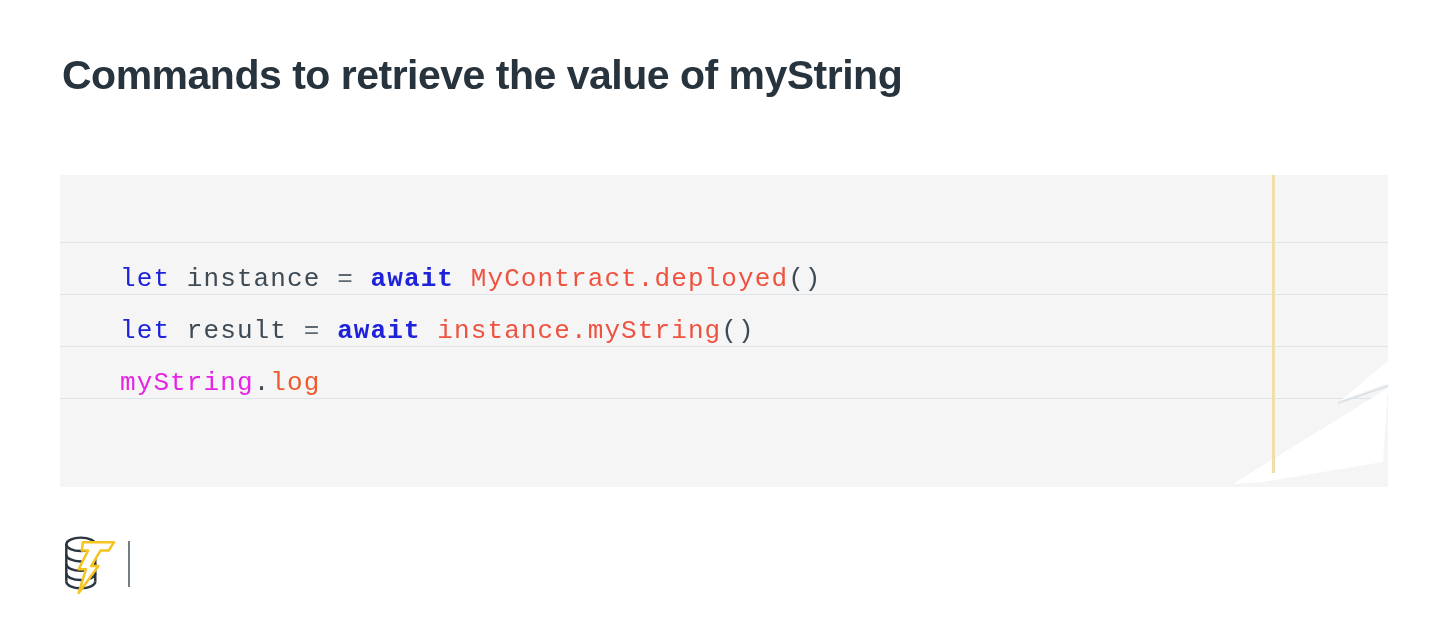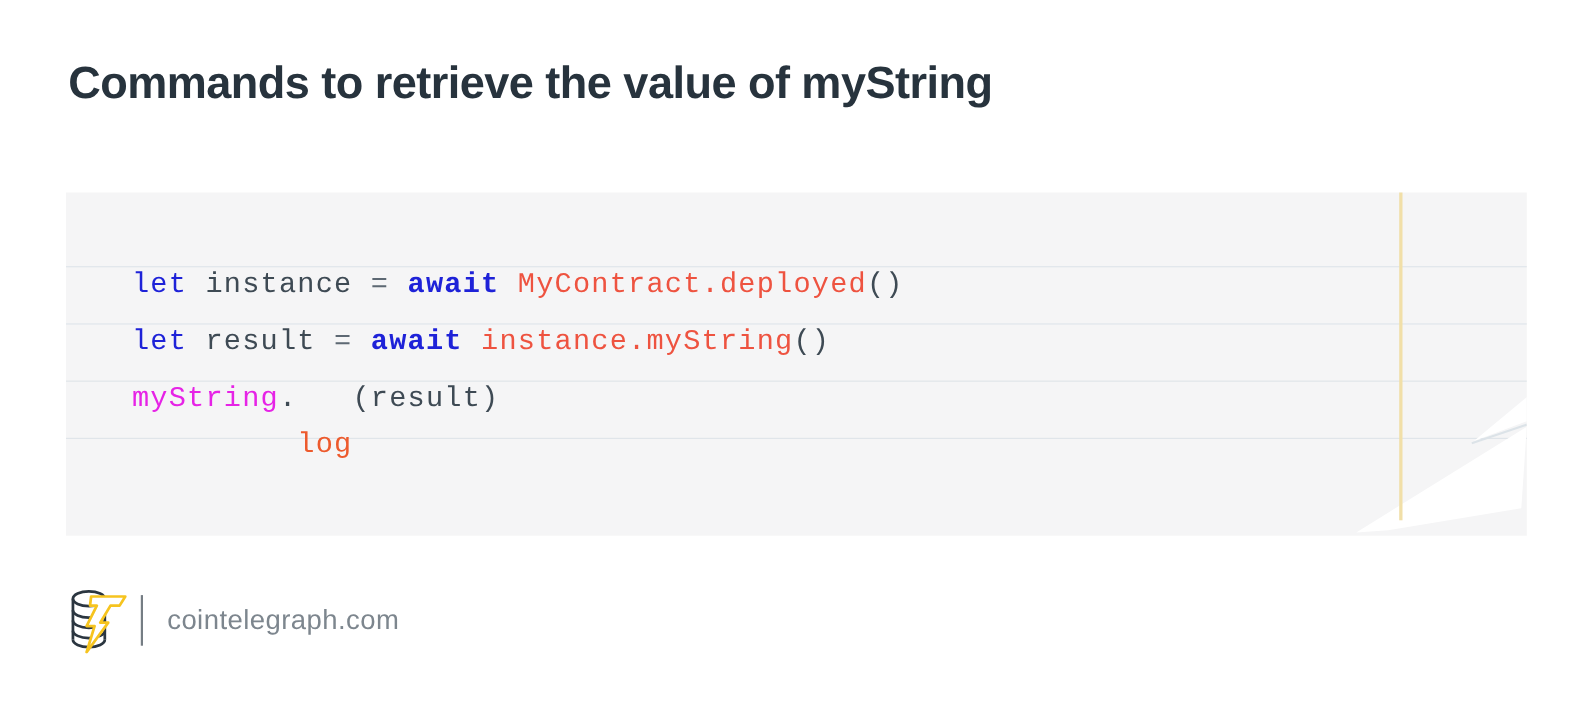--- a/index.html
+++ b/index.html
@@ -13,21 +13,21 @@
     position:absolute;left:62px;top:52px;margin:0;
     font-size:41px;font-weight:bold;letter-spacing:-0.5px;
     color:var(--title-color,#27333d);
     font-family:"Liberation Sans",sans-serif;
   }
   .code-card{
     position:absolute;left:60px;top:175px;width:1328px;height:312px;
     background:var(--code-bg,#f5f5f6);
   }
   .code-row{
-    box-sizing:border-box;display:flex;align-items:flex-start;
+    box-sizing:border-box;display:flex;align-items:flex-end;
     padding-left:60px;white-space:pre;
     font-family:"Liberation Mono","DejaVu Sans Mono",monospace;
     font-size:26px;letter-spacing:1.1px;
     color:var(--code-plain,#3e4a54);
   }
   .row-top{height:67px;}
   .row-line{height:52px;border-top:1px solid var(--separator-color,#dee4e9);}
   .row-bottom{height:89px;border-top:1px solid var(--separator-color,#dee4e9);}
   .tok-keyword_bold{font-weight:bold;}
   .tear-svg{position:absolute;right:0;bottom:0;z-index:2;display:block;}
@@ -53,21 +53,21 @@
 <body>
 
 <div class="page-title-wrap">
   <h1 class="page-title">Commands to retrieve the value of myString</h1>
 </div>
 
 <div class="code-card">
   <div class="code-row row-top"></div>
   <div class="code-row row-line"><span class="tok tok-keyword" style="color: rgb(30, 34, 216);">let</span><span class="tok tok-plain" style="color: rgb(62, 74, 84);"> instance </span><span class="tok tok-operator" style="color: rgb(93, 104, 115);">=</span><span class="tok tok-plain" style="color: rgb(62, 74, 84);"> </span><span class="tok tok-keyword_bold" style="color: rgb(30, 34, 216);">await</span><span class="tok tok-plain" style="color: rgb(62, 74, 84);"> </span><span class="tok tok-member" style="color: rgb(238, 83, 64);">MyContract.deployed</span><span class="tok tok-plain" style="color: rgb(62, 74, 84);">()</span></div>
   <div class="code-row row-line"><span class="tok tok-keyword" style="color: rgb(30, 34, 216);">let</span><span class="tok tok-plain" style="color: rgb(62, 74, 84);"> result </span><span class="tok tok-operator" style="color: rgb(93, 104, 115);">=</span><span class="tok tok-plain" style="color: rgb(62, 74, 84);"> </span><span class="tok tok-keyword_bold" style="color: rgb(30, 34, 216);">await</span><span class="tok tok-plain" style="color: rgb(62, 74, 84);"> </span><span class="tok tok-member" style="color: rgb(238, 83, 64);">instance.myString</span><span class="tok tok-plain" style="color: rgb(62, 74, 84);">()</span></div>
-  <div class="code-row row-line"><span class="tok tok-object" style="color: rgb(230, 35, 230);">myString</span><span class="tok tok-plain" style="color: rgb(62, 74, 84);">.</span><span class="tok tok-method" style="color: rgb(237, 90, 45); margin-top: 42px;">log</span><span class="tok tok-plain" style="color: rgb(62, 74, 84);">(result)</span></div>
+  <div class="code-row row-line"><span class="tok tok-object" style="color: rgb(230, 35, 230);">myString</span><span class="tok tok-plain" style="color: rgb(62, 74, 84);">.</span><span class="tok tok-method" style="color: rgb(237, 90, 45); margin-top: 42px;">log</span></div>
   <div class="code-row row-bottom"></div>
 
   <svg class="tear-svg" width="172" height="140" viewBox="0 0 172 140">
     <polygon points="17,137 172,41 167,115 46,135" fill="#ffffff"></polygon>
     <polygon points="124,54 172,14 172,36" fill="#ffffff"></polygon>
     <line x1="122" y1="56" x2="172" y2="39" stroke="#dce3e8" stroke-width="2"></line>
   </svg>
 </div>
 
 <div class="accent-line"></div>
@@ -77,14 +77,13 @@
     <ellipse cx="22" cy="10" rx="14" ry="6.5" fill="#ffffff" stroke="#2b3640" stroke-width="2.4"></ellipse>
     <path d="M8,10 V46" stroke="#2b3640" stroke-width="2.4"></path>
     <path d="M36,10 V46" stroke="#2b3640" stroke-width="2.4"></path>
     <path d="M8,20 a14,6.5 0 0 0 28,0" stroke="#2b3640" stroke-width="2.4" fill="none"></path>
     <path d="M8,29 a14,6.5 0 0 0 28,0" stroke="#2b3640" stroke-width="2.4" fill="none"></path>
     <path d="M8,38 a14,6.5 0 0 0 28,0" stroke="#2b3640" stroke-width="2.4" fill="none"></path>
     <path d="M8,46 a14,6.5 0 0 0 28,0" stroke="#2b3640" stroke-width="2.4" fill="none"></path>
     <path d="M24,8 L54,8 L49,16 L41,16 L32,31 L39,31 L20,57 L27,34 L20,34 L29,16 L23,16 Z" fill="#ffffff" stroke="#f6c41f" stroke-width="2.4" stroke-linejoin="round"></path>
   </svg>
   <div class="footer-divider"></div>
-  <span class="site-label">cointelegraph.com</span>
 </div>
 
 </body></html>

